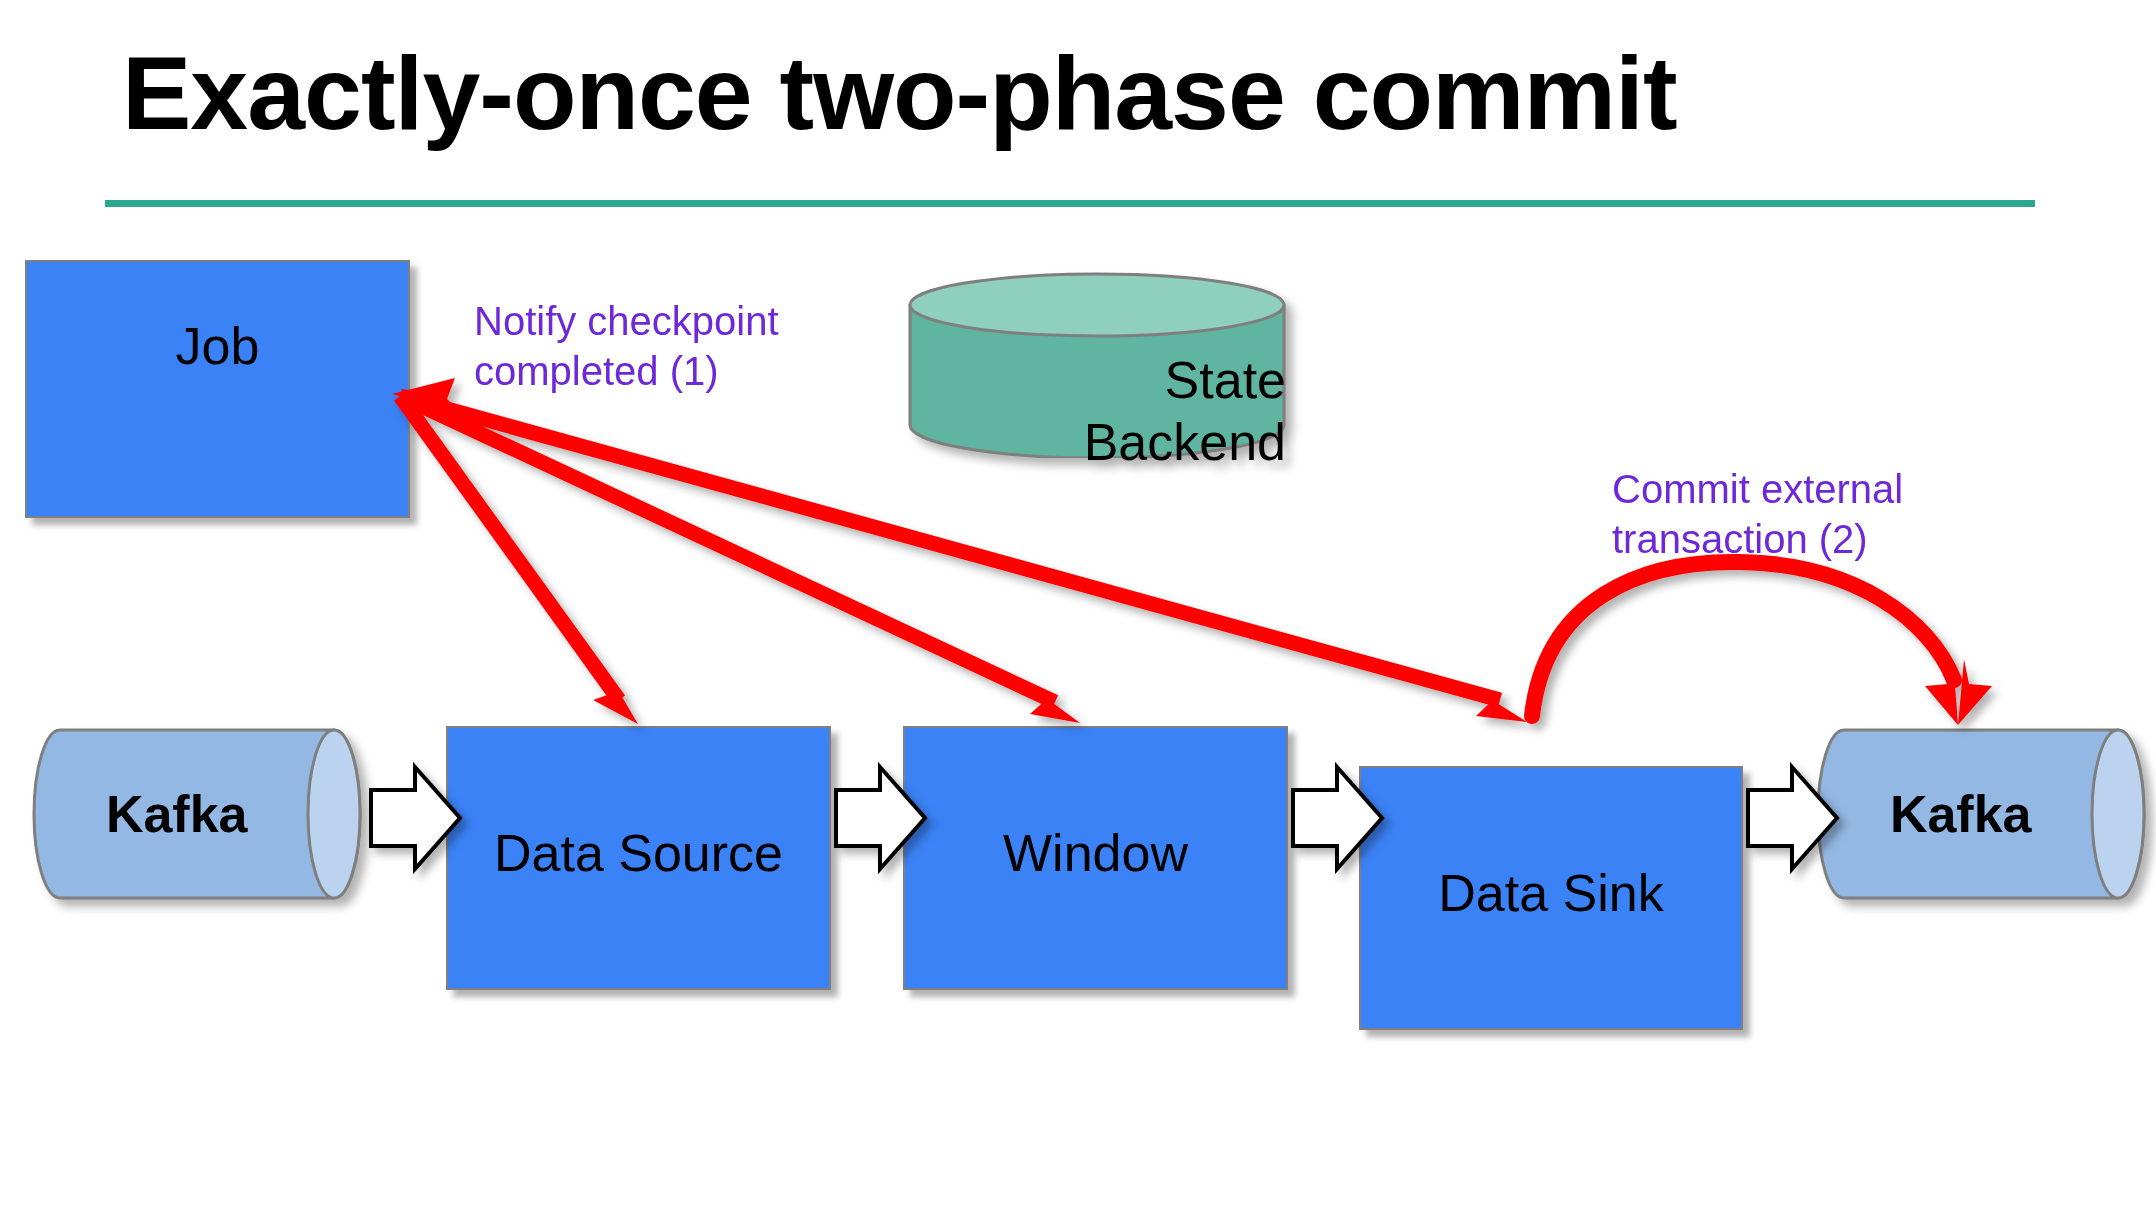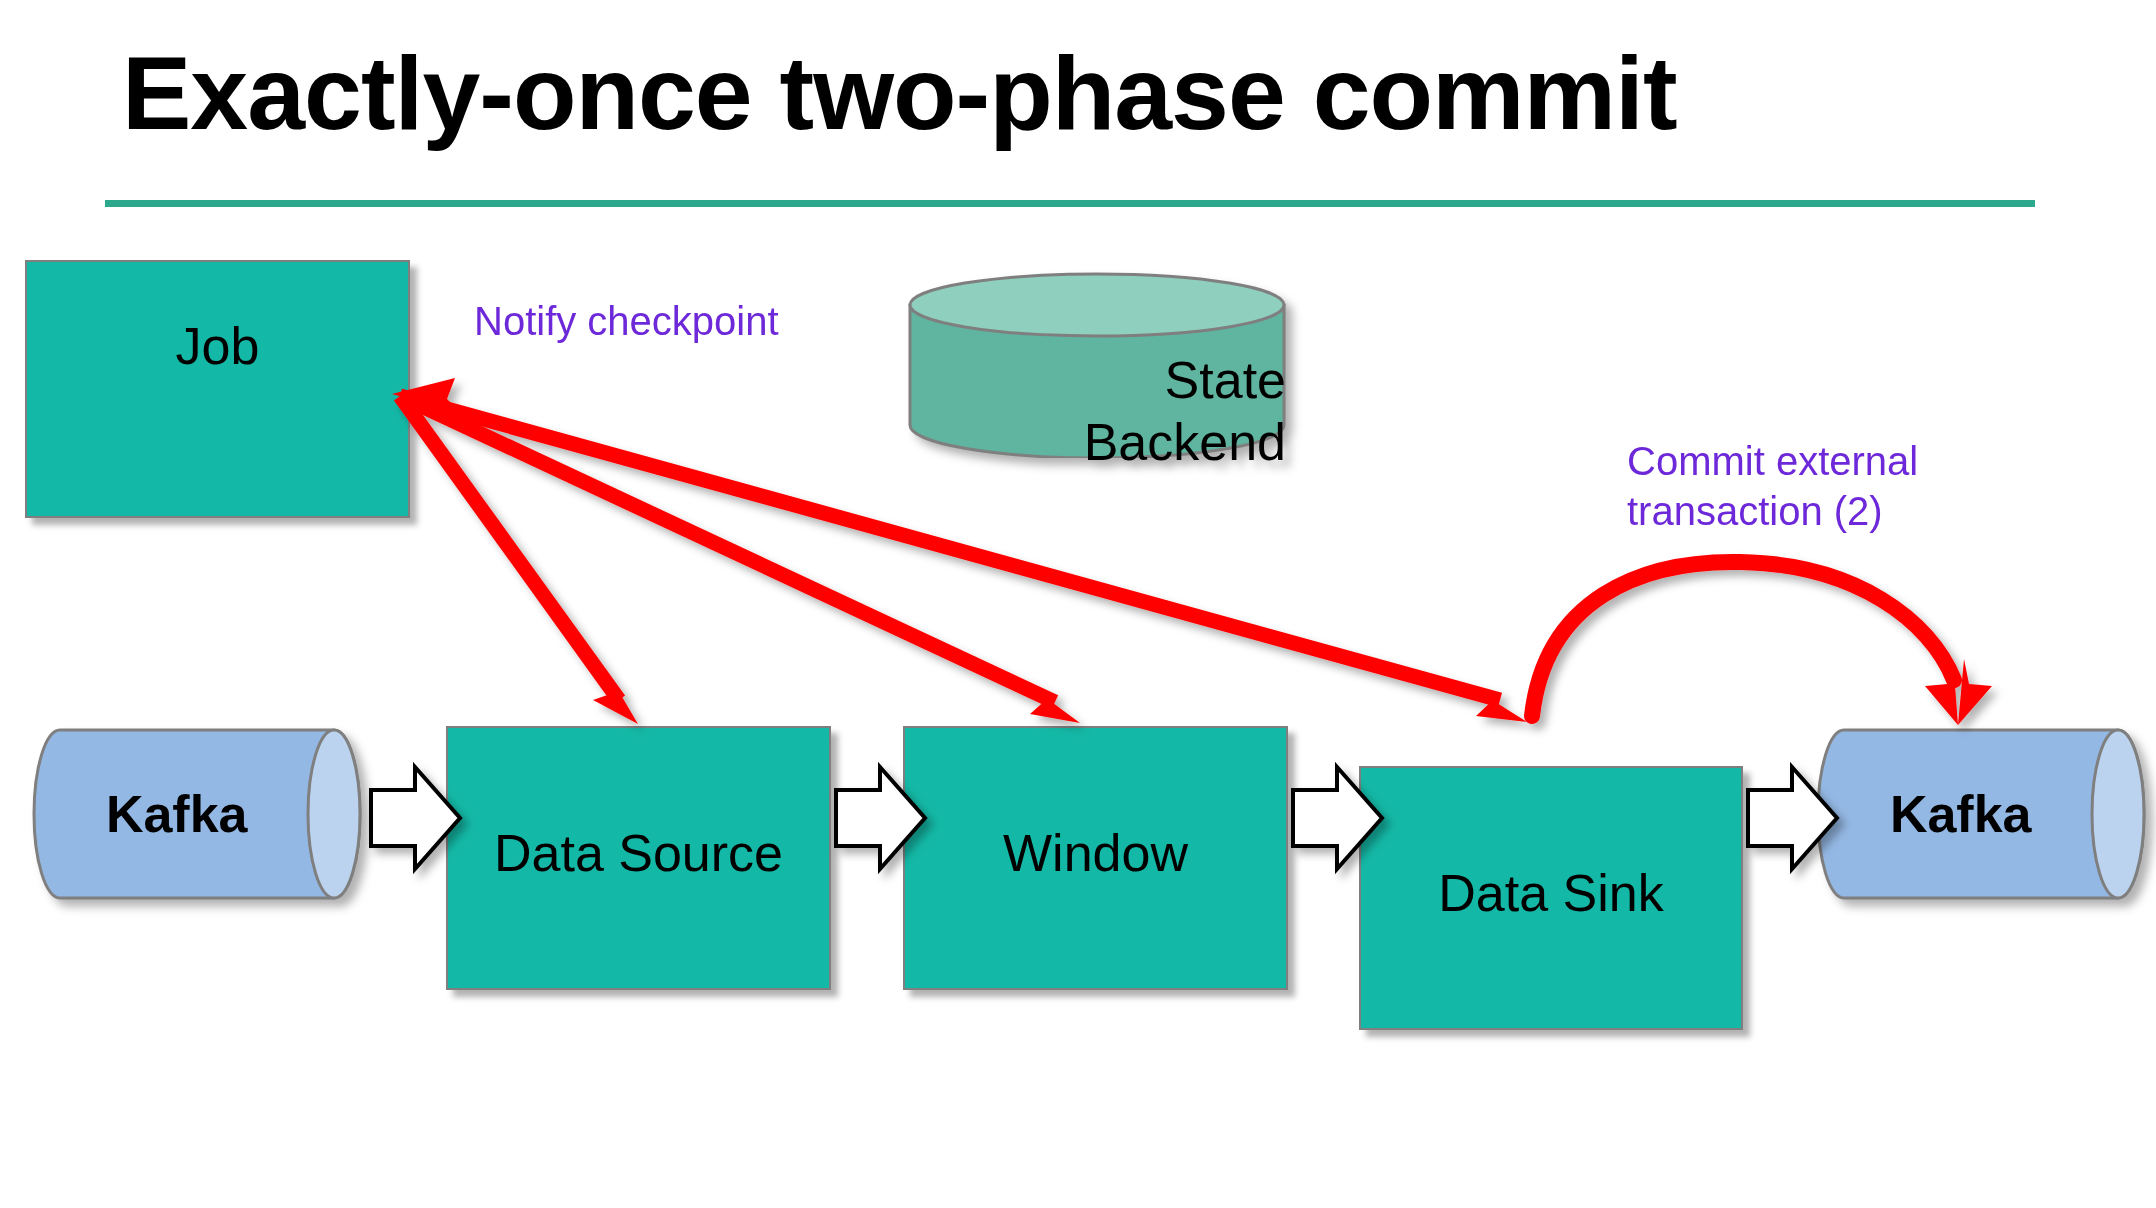--- a/index.html
+++ b/index.html
@@ -8,21 +8,21 @@
   #stage{position:absolute;left:0;top:0;width:2044px;height:1208px;}
 
   
   #title{position:absolute;left:122px;top:38px;width:1900px;height:110px;
          font-size:104px;font-weight:bold;color:#000000;letter-spacing:-1px;
          line-height:110px;white-space:nowrap;}
   #title-rule{position:absolute;left:105px;top:200px;width:1930px;height:7px;
               background:#2CA88C;}
 
   
-  .node-box{position:absolute;background:#14b8a6;border:2px solid #7f7f7f;
+  .node-box{position:absolute;background:#3b82f6;border:2px solid #7f7f7f;
             box-shadow:7px 7px 6px rgba(0,0,0,0.30);box-sizing:border-box;text-decoration:underline;}
   .node-box .label{position:absolute;left:0;width:100%;text-align:center;
             color:#000000;font-size:52px;line-height:58px;}
 
   
   .cyl-h{position:absolute;filter:drop-shadow(7px 7px 5px rgba(0,0,0,0.30));font-weight:bold;}
   .cyl-h svg{display:block;}
   .cyl-h .label{position:absolute;left:0;top:50%;width:88%;transform:translateY(-50%);
             text-align:center;color:#000;font-size:52px;}
 
@@ -84,23 +84,24 @@
   <div class="cyl-h" style="left:1812px;top:728px;width:338px;height:172px;">
     <svg width="338" height="172" viewBox="0 0 338 172">
       <path d="M32,2 L306,2 A26,84 0 0 1 306,170 L32,170 A26,84 0 0 1 32,2 Z" fill="#94B8E4" stroke="#7F7F7F" stroke-width="3"></path>
       <path d="M306,2 A26,84 0 0 0 306,170 A26,84 0 0 0 306,2 Z" fill="#BBD3EF" stroke="#7F7F7F" stroke-width="3"></path>
     </svg>
     <div class="label">Kafka</div>
   </div>
 
   <div class="annot" style="left:474px;top:296px;width:380px;">
     <div>Notify checkpoint</div>
+    <div>completed (1)</div>
   </div>
 
-  <div class="annot" style="left:1612px;top:436px;width:380px;margin-left:15px;">
+  <div class="annot" style="left:1612px;top:464px;width:380px;">
     <div>Commit external</div>
     <div>transaction (2)</div>
   </div>
 
   <svg id="arrows" viewBox="0 0 2156 1208">
     <defs>
       <filter id="softshadow" x="-30%" y="-30%" width="180%" height="180%">
         <feDropShadow dx="6" dy="6" stdDeviation="4" flood-color="#000000" flood-opacity="0.30"></feDropShadow>
       </filter>
     </defs>

